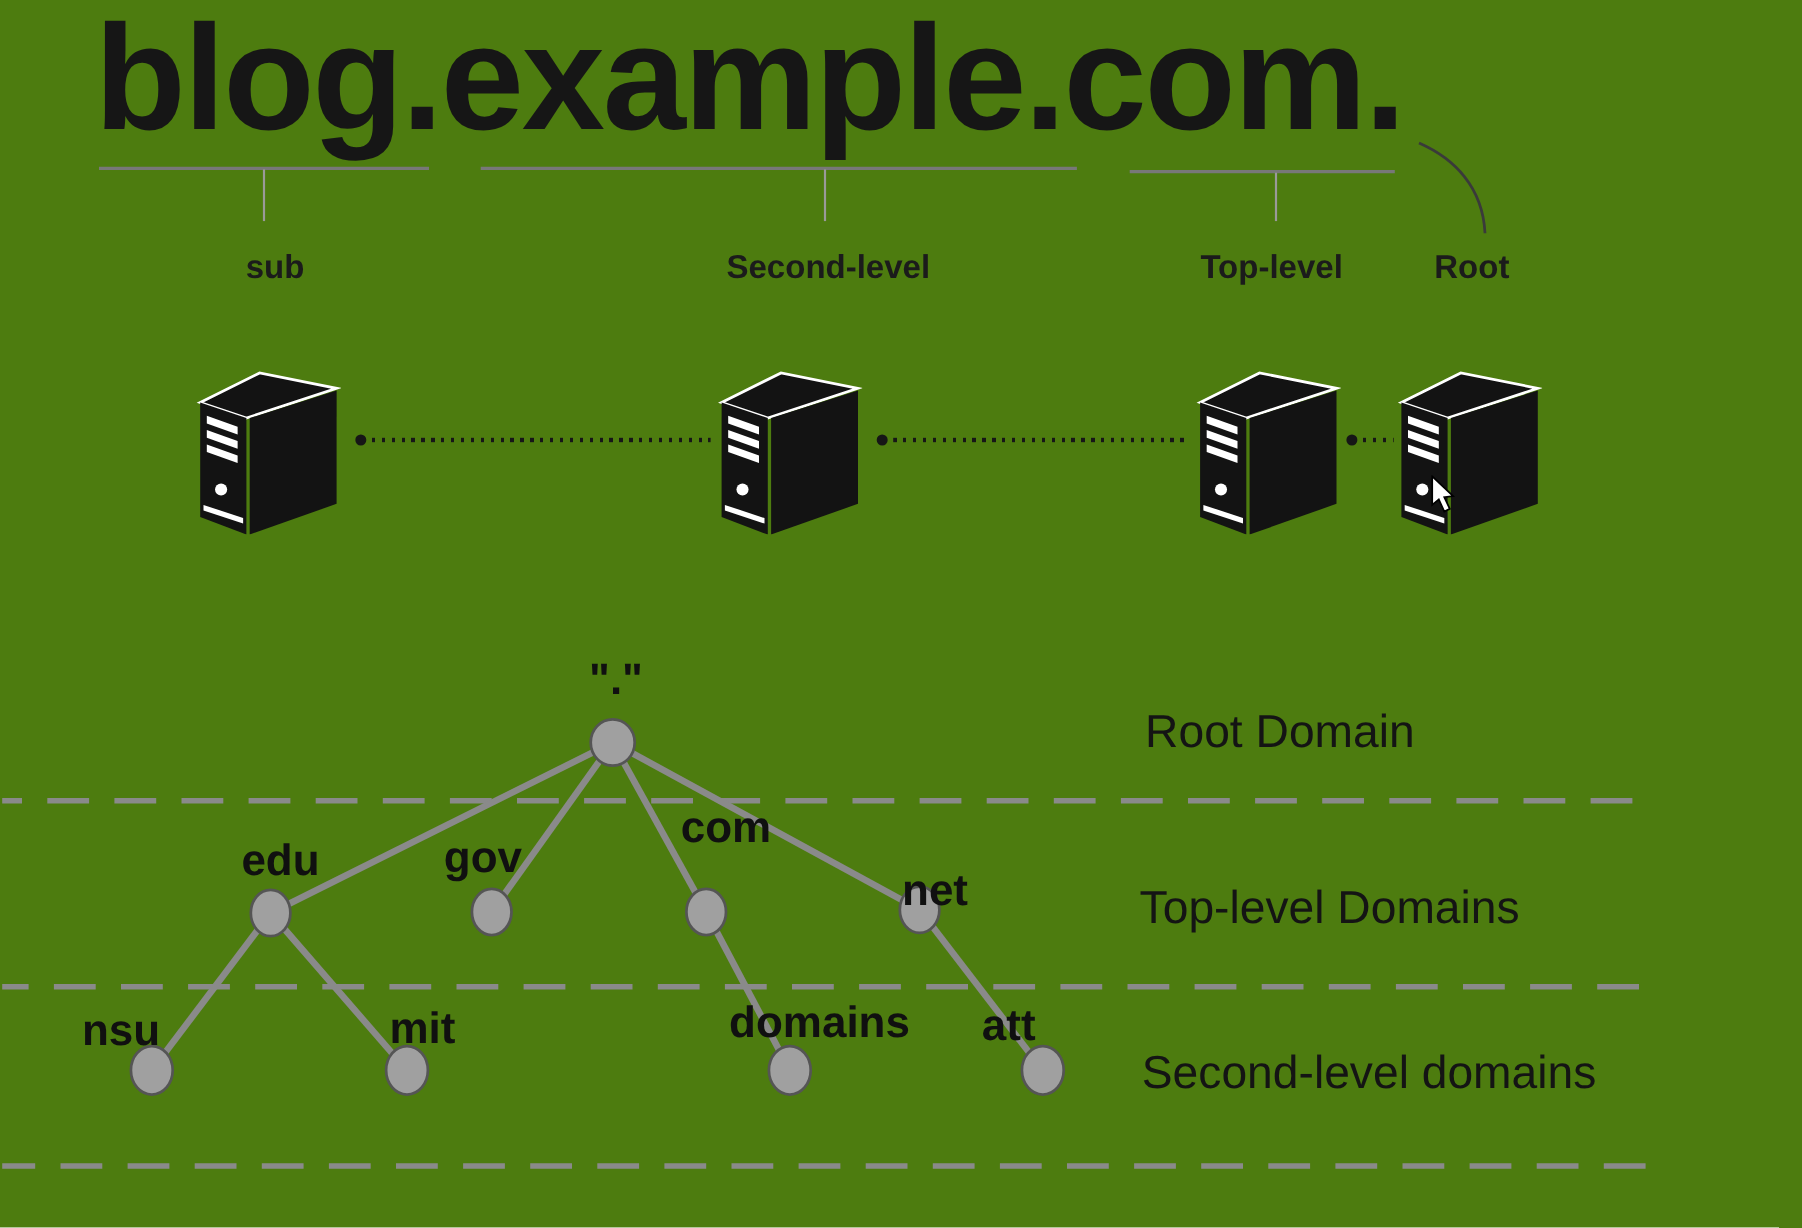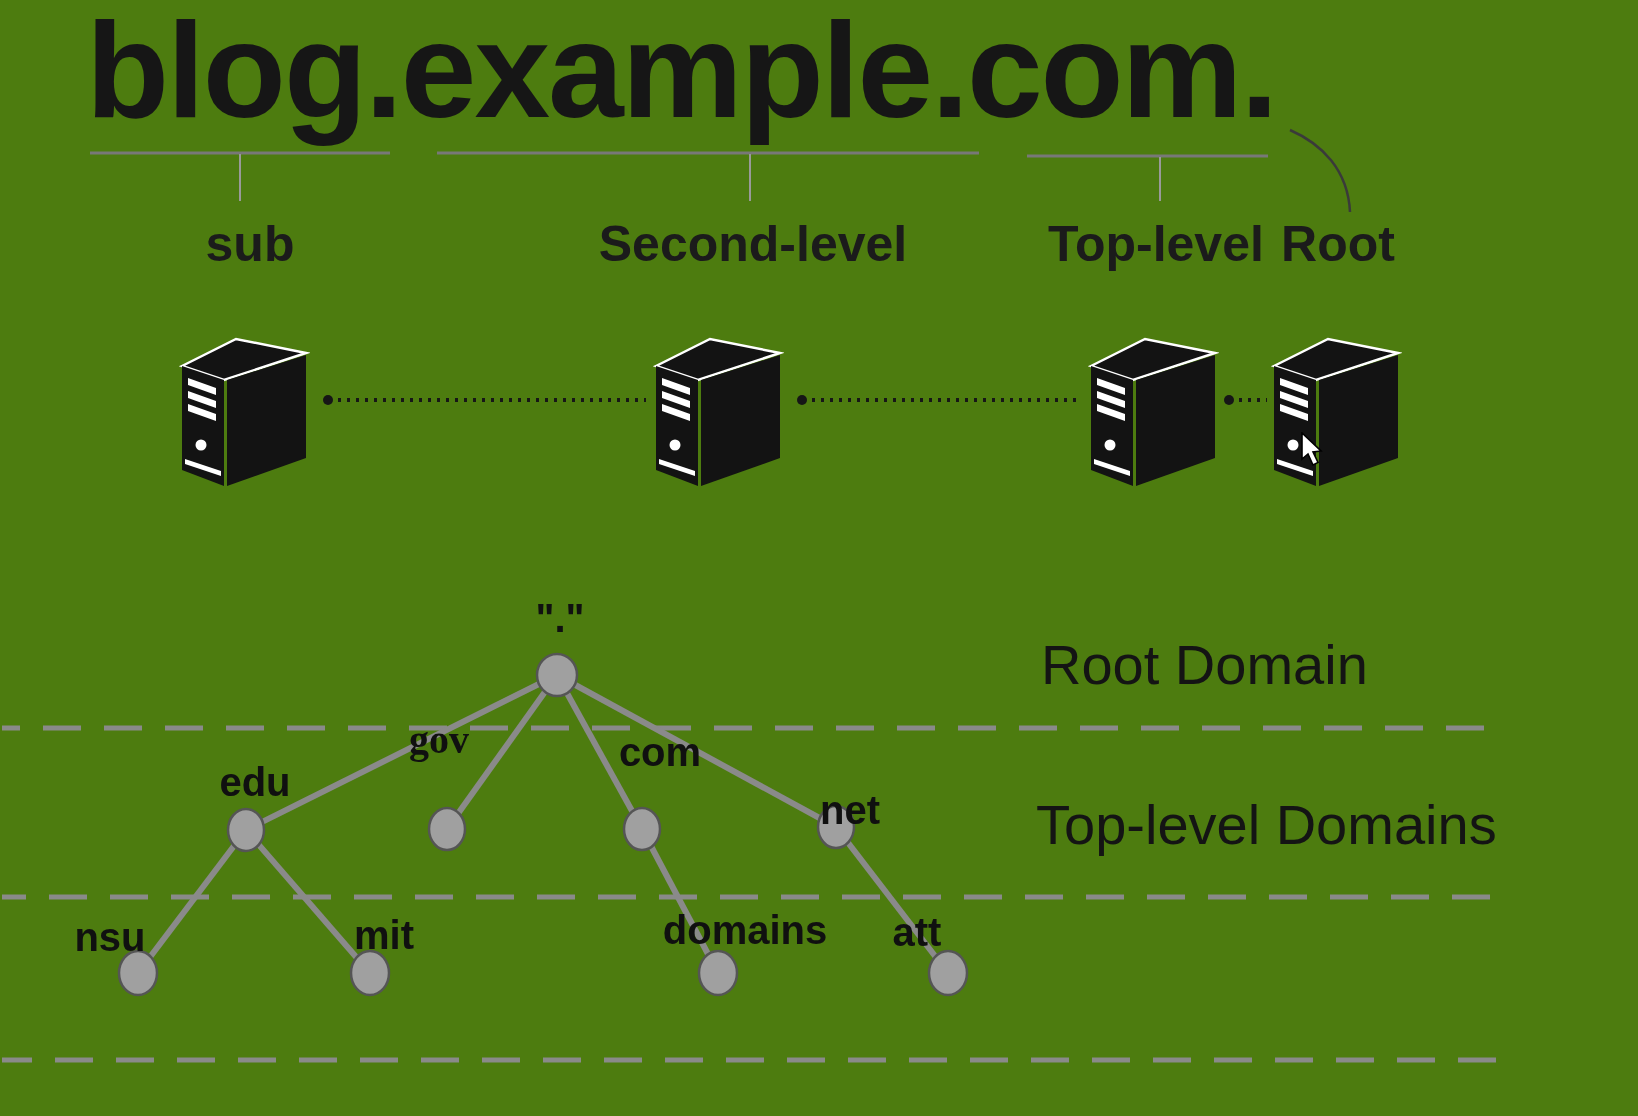--- a/index.html
+++ b/index.html
@@ -7,37 +7,37 @@
     position:relative;width:1638px;height:1116px;background:#4d7c0f;overflow:hidden;
     font-family:"Liberation Sans", sans-serif;color:#161616;
   }
   .abs{position:absolute;}
   
   .domain-title{
     left:86px;top:2px;font-size:136px;font-weight:bold;letter-spacing:-2px;
     line-height:1;white-space:nowrap;color:#161616;
   }
   .seg-label{
-    top:222px;font-size:50px;font-weight:bold;line-height:44px;color:#1b1b1b;
+    top:222px;font-size:30px;font-weight:bold;line-height:44px;color:#1b1b1b;
     transform:translateX(-50%);white-space:nowrap;
   }
   
   .server{width:132px;height:154px;top:332px;}
   .dotline{
     top:398px;height:4px;
     background-image:repeating-linear-gradient(90deg,#161616 0 3px,transparent 3px 9px);
   }
   .conn-dot{top:395px;width:10px;height:10px;border-radius:50%;background:#161616;}
   
   .node-label{
     font-size:40px;font-weight:bold;line-height:40px;color:#101010;
     transform:translateX(-50%);white-space:nowrap;
   }
   .level-label{
-    font-size:56px;font-weight:400;line-height:46px;color:#141414;white-space:nowrap;
+    font-size:42px;font-weight:400;line-height:46px;color:#141414;white-space:nowrap;
   }
   svg{display:block;}
   #diagram-overlay{left:0;top:0;}
 </style>
 </head>
 <body>
 
 <div id="canvas">
 
   <svg id="diagram-overlay" class="abs" width="1638" height="1116" viewBox="0 0 1638 1116">
@@ -139,24 +139,25 @@
   <div class="abs dotline" style="left:812px;width:266px;"></div>
   <div class="abs conn-dot" style="left:1224px;"></div>
   <div class="abs dotline" style="left:1239px;width:28px;"></div>
 
   <svg class="abs" style="left:1300px;top:432px;" width="26" height="36" viewBox="0 0 26 36">
     <path d="M2,1 L2,27 L8,22 L13,33 L18,30.5 L13,20 L21,19 Z" fill="#ffffff" stroke="#000000" stroke-width="1.6"></path>
   </svg>
 
   <span class="abs node-label" style="left:560px;top:598px;">"."</span>
   <span class="abs node-label" style="left:255px;top:762px;">edu</span>
-  <span class="abs node-label" style="left:439px;top:720px;font-family:Liberation Serif, serif;">gov</span>
+  <span class="abs node-label" style="left:439px;top:760px;">gov</span>
   <span class="abs node-label" style="left:660px;top:732px;">com</span>
   <span class="abs node-label" style="left:850px;top:790px;">net</span>
   <span class="abs node-label" style="left:110px;top:917px;">nsu</span>
   <span class="abs node-label" style="left:384px;top:915px;text-align:center;">mit</span>
   <span class="abs node-label" style="left:745px;top:910px;">domains</span>
   <span class="abs node-label" style="left:917px;top:912px;">att</span>
 
   <span class="abs level-label" style="left:1041px;top:642px;">Root Domain</span>
   <span class="abs level-label" style="left:1036px;top:802px;">Top-level Domains</span>
+  <span class="abs level-label" style="left:1038px;top:952px;">Second-level domains</span>
 
 </div>
 
 </body></html>

